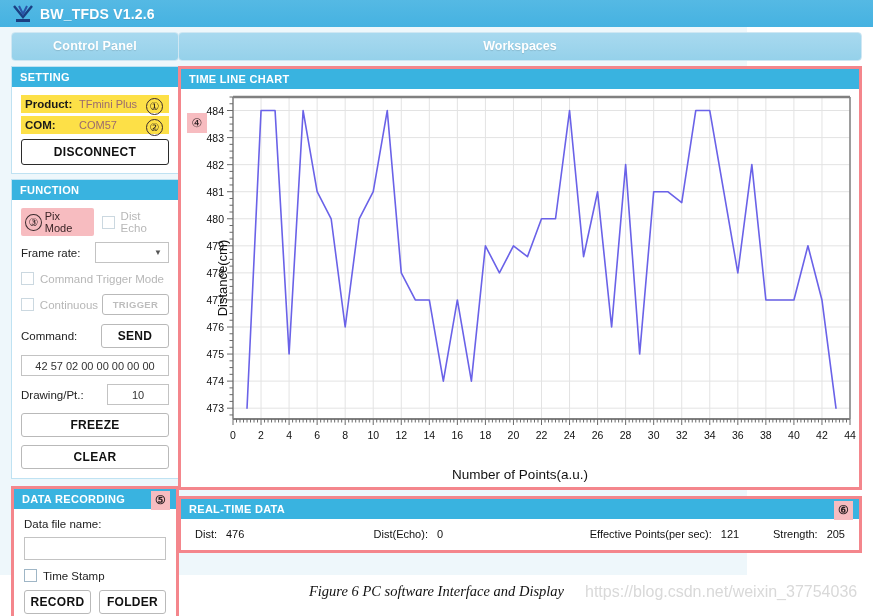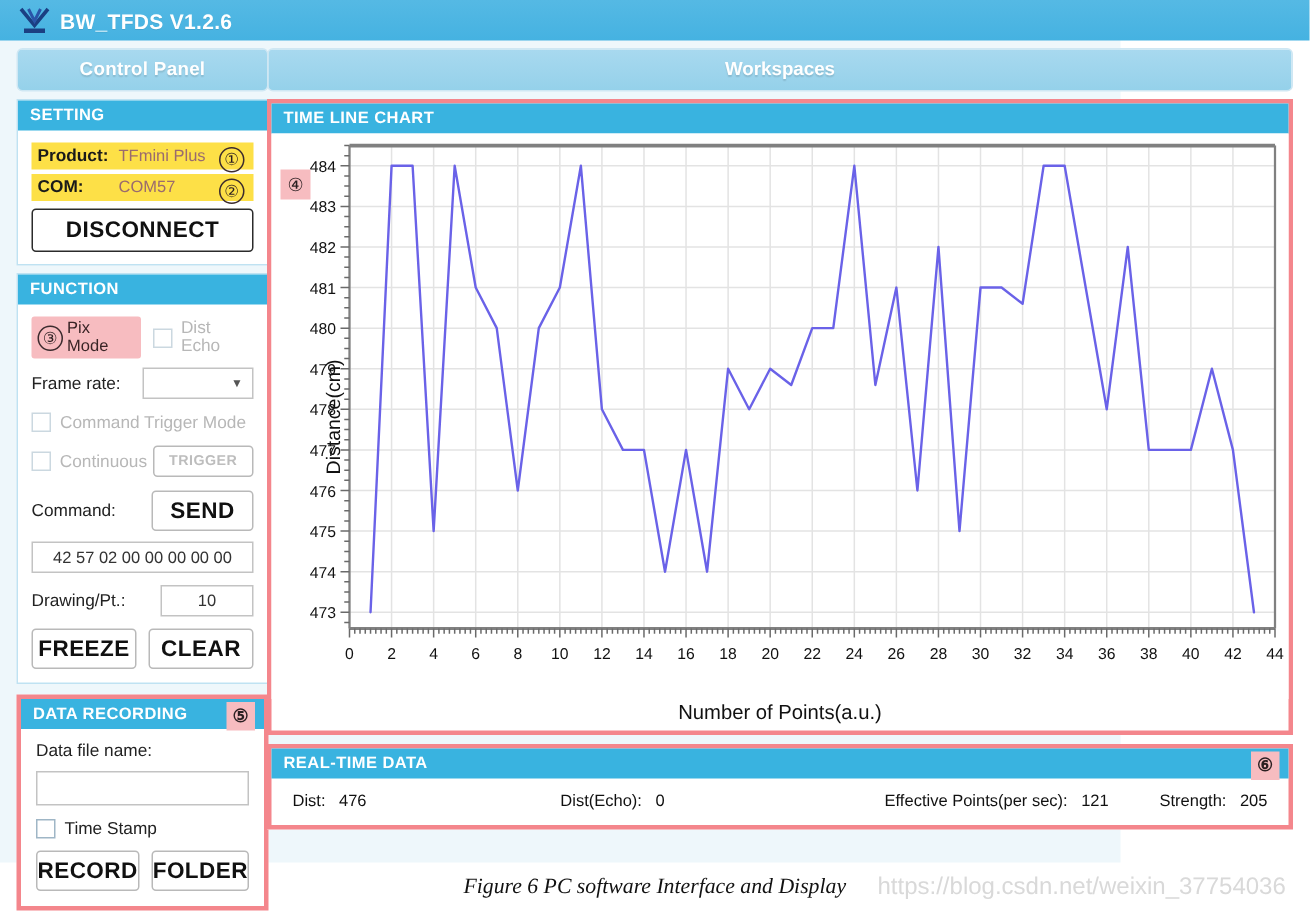--- a/index.html
+++ b/index.html
@@ -62,21 +62,21 @@
   .pinkrow .lbl { font-weight:bold; color:#1a1a1a; min-width:54px; font-size:11.5px; }
   .pinkval { color:#9a6b6e; font-size:11px; flex:1; padding-right:18px;}
   .circ {
     width:17px; height:17px; border:1.4px solid #3b2b2e; border-radius:50%;
     display:flex; align-items:center; justify-content:center;
     font-size:11px; color:#2b1f21; font-family:"Liberation Serif", serif;
     background:transparent;
   }
   .btn {
     border:1.6px solid #2b2b2b; background:#ffffff; border-radius:3px;
-    font-size:15px; font-weight:bold; color:#111; text-align:center;
+    font-size:12px; font-weight:bold; color:#111; text-align:center;
     padding:5px 0; letter-spacing:.3px; width:100%;
   }
   .btn.sm { border-width:1px; border-color:#b9b9b9; font-weight:bold; padding:4px 0; }
   .cb { width:13px; height:13px; border:1.6px solid #9fb6c6; background:#fff; display:inline-block; margin-right:6px; }
   .cb.dim { border-color:#cbd8e0; }
   .pixmode {
     background:#f7bcc0; display:flex; align-items:center; padding:2px 4px;
     border-radius:2px; margin-right:8px;
   }
   .pixmode .lbl { color:#3a2426; font-size:11px; margin-left:3px; }
@@ -205,21 +205,21 @@
           <span class="btn sm" style="width:68px;">SEND</span>
         </div>
 
         <div class="inputbox" style="margin-top:7px;">42 57 02 00 00 00 00 00</div>
 
         <div class="row" style="margin-top:8px;">
           <span class="lbl" style="flex:1;">Drawing/Pt.:</span>
           <span class="inputbox" style="width:62px;">10</span>
         </div>
 
-        <div class="btnrow" style="margin-top:8px;">
+        <div class="btnrow" style="margin-top:8px;flex-direction:column;">
           <div class="btn sm">FREEZE</div>
           <div class="btn sm">CLEAR</div>
         </div>
       </div>
     </div>
 
     <div class="group hl" style="margin-top:7px;">
       <div class="hl-title">
         <span>DATA RECORDING</span>
         <span class="badge-tr">

